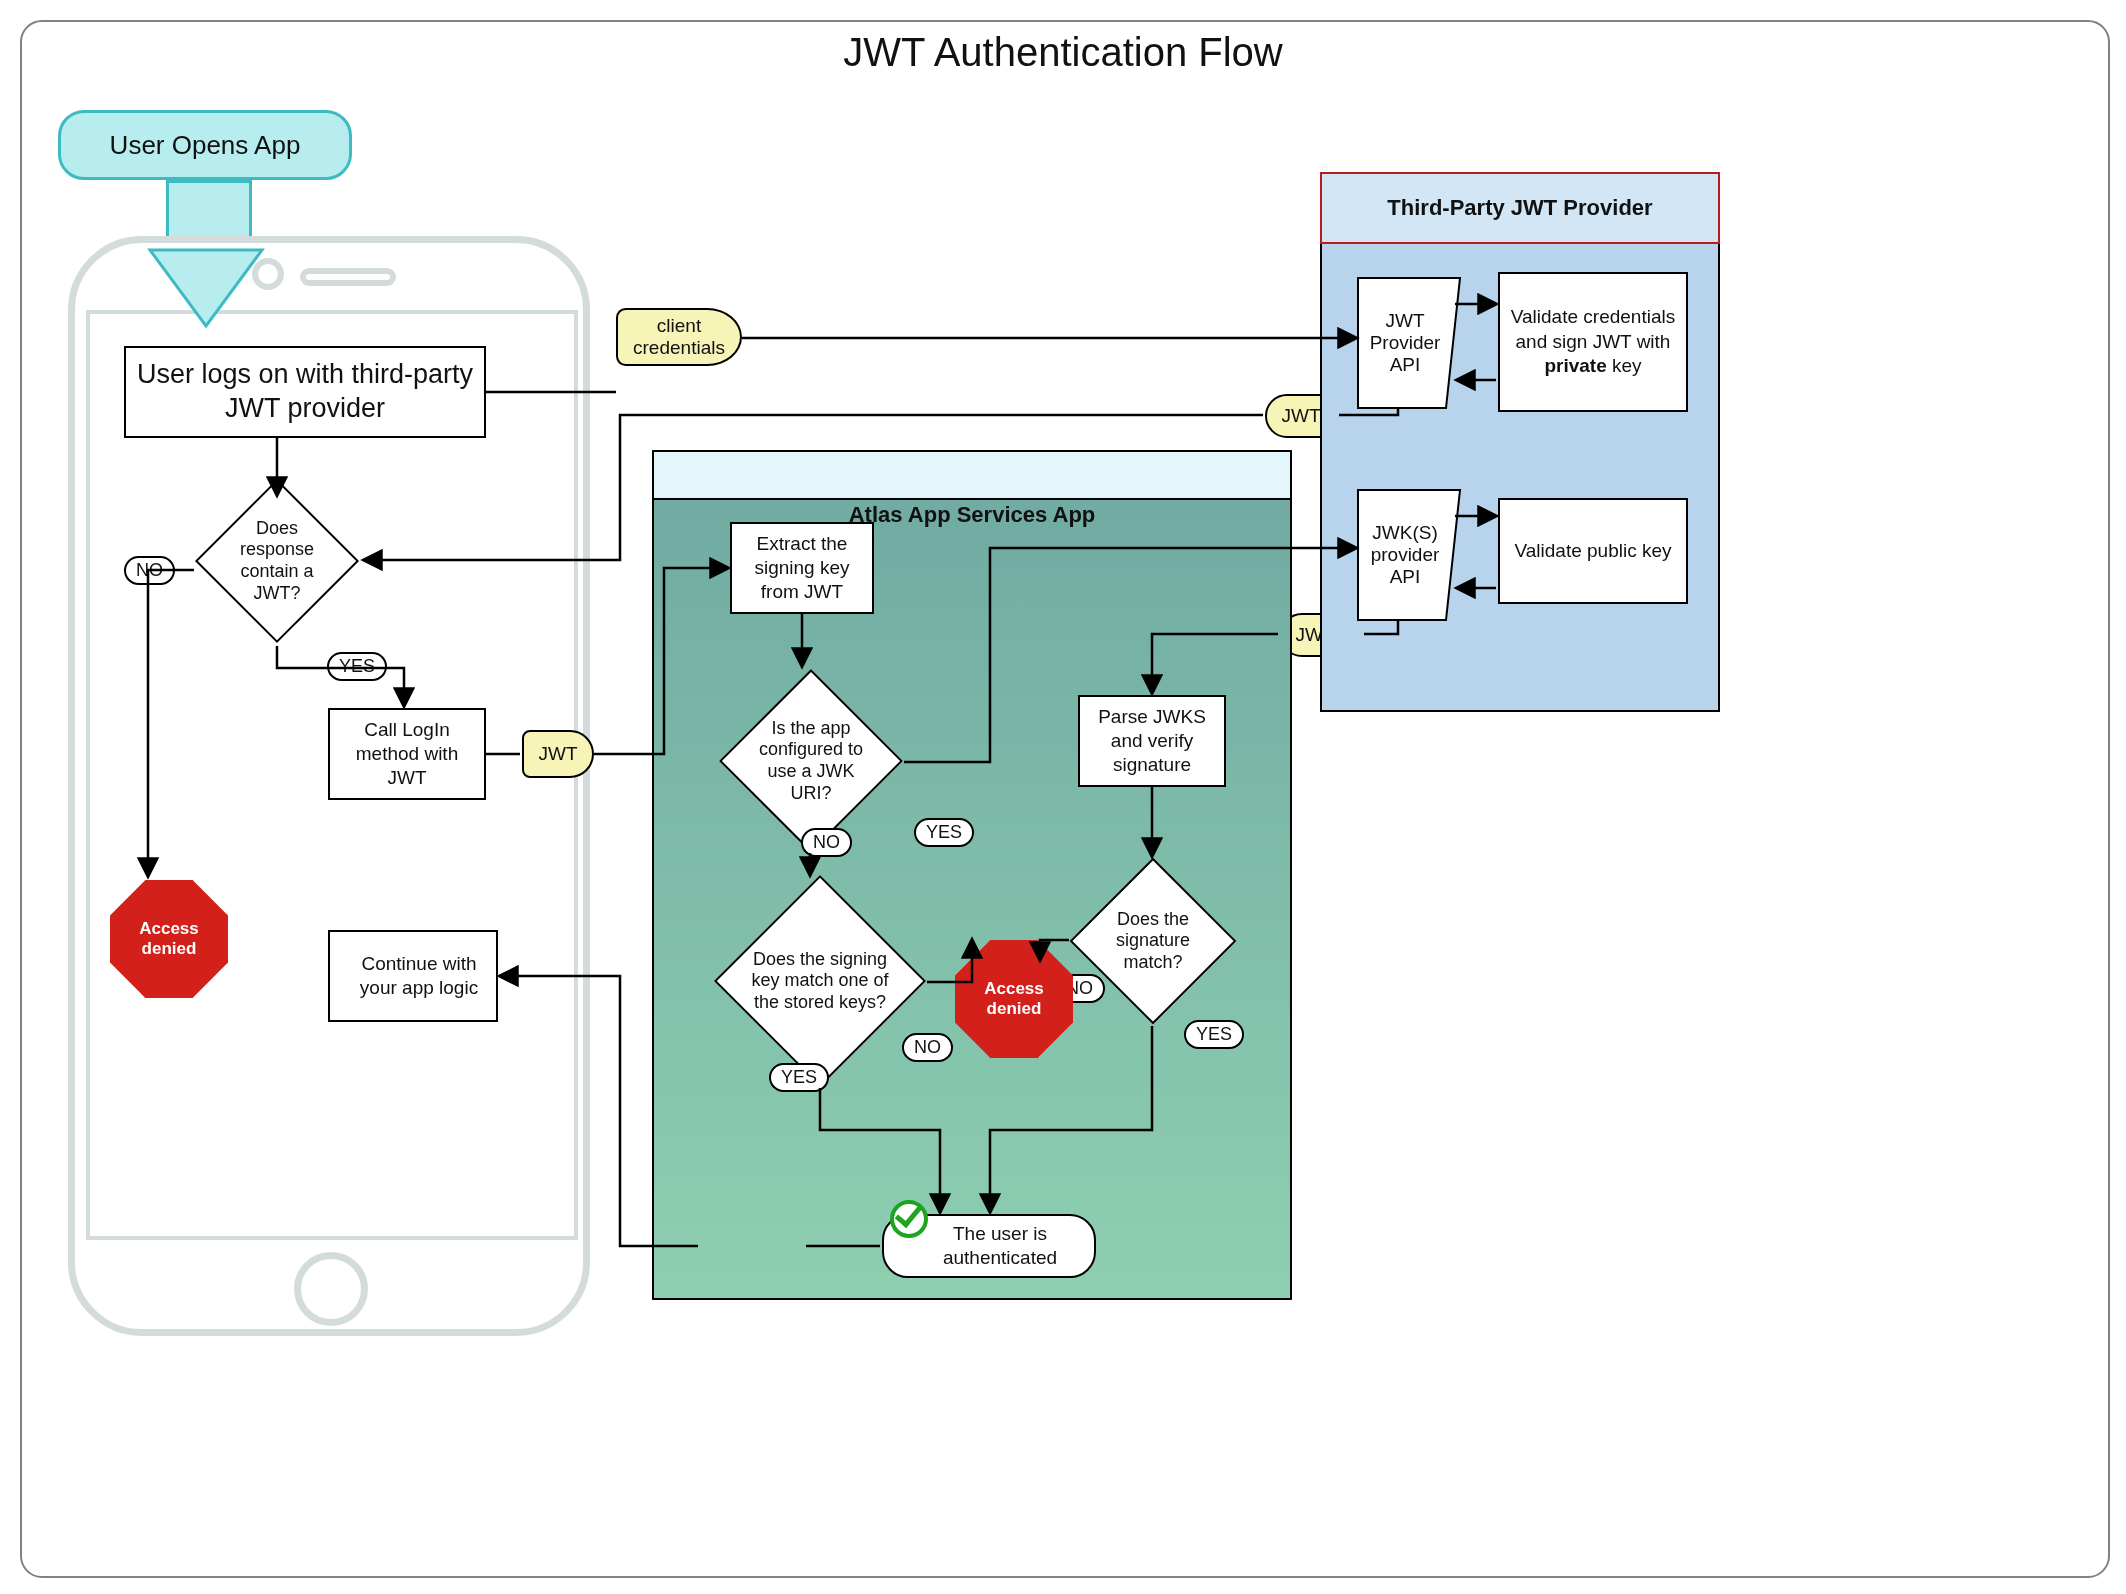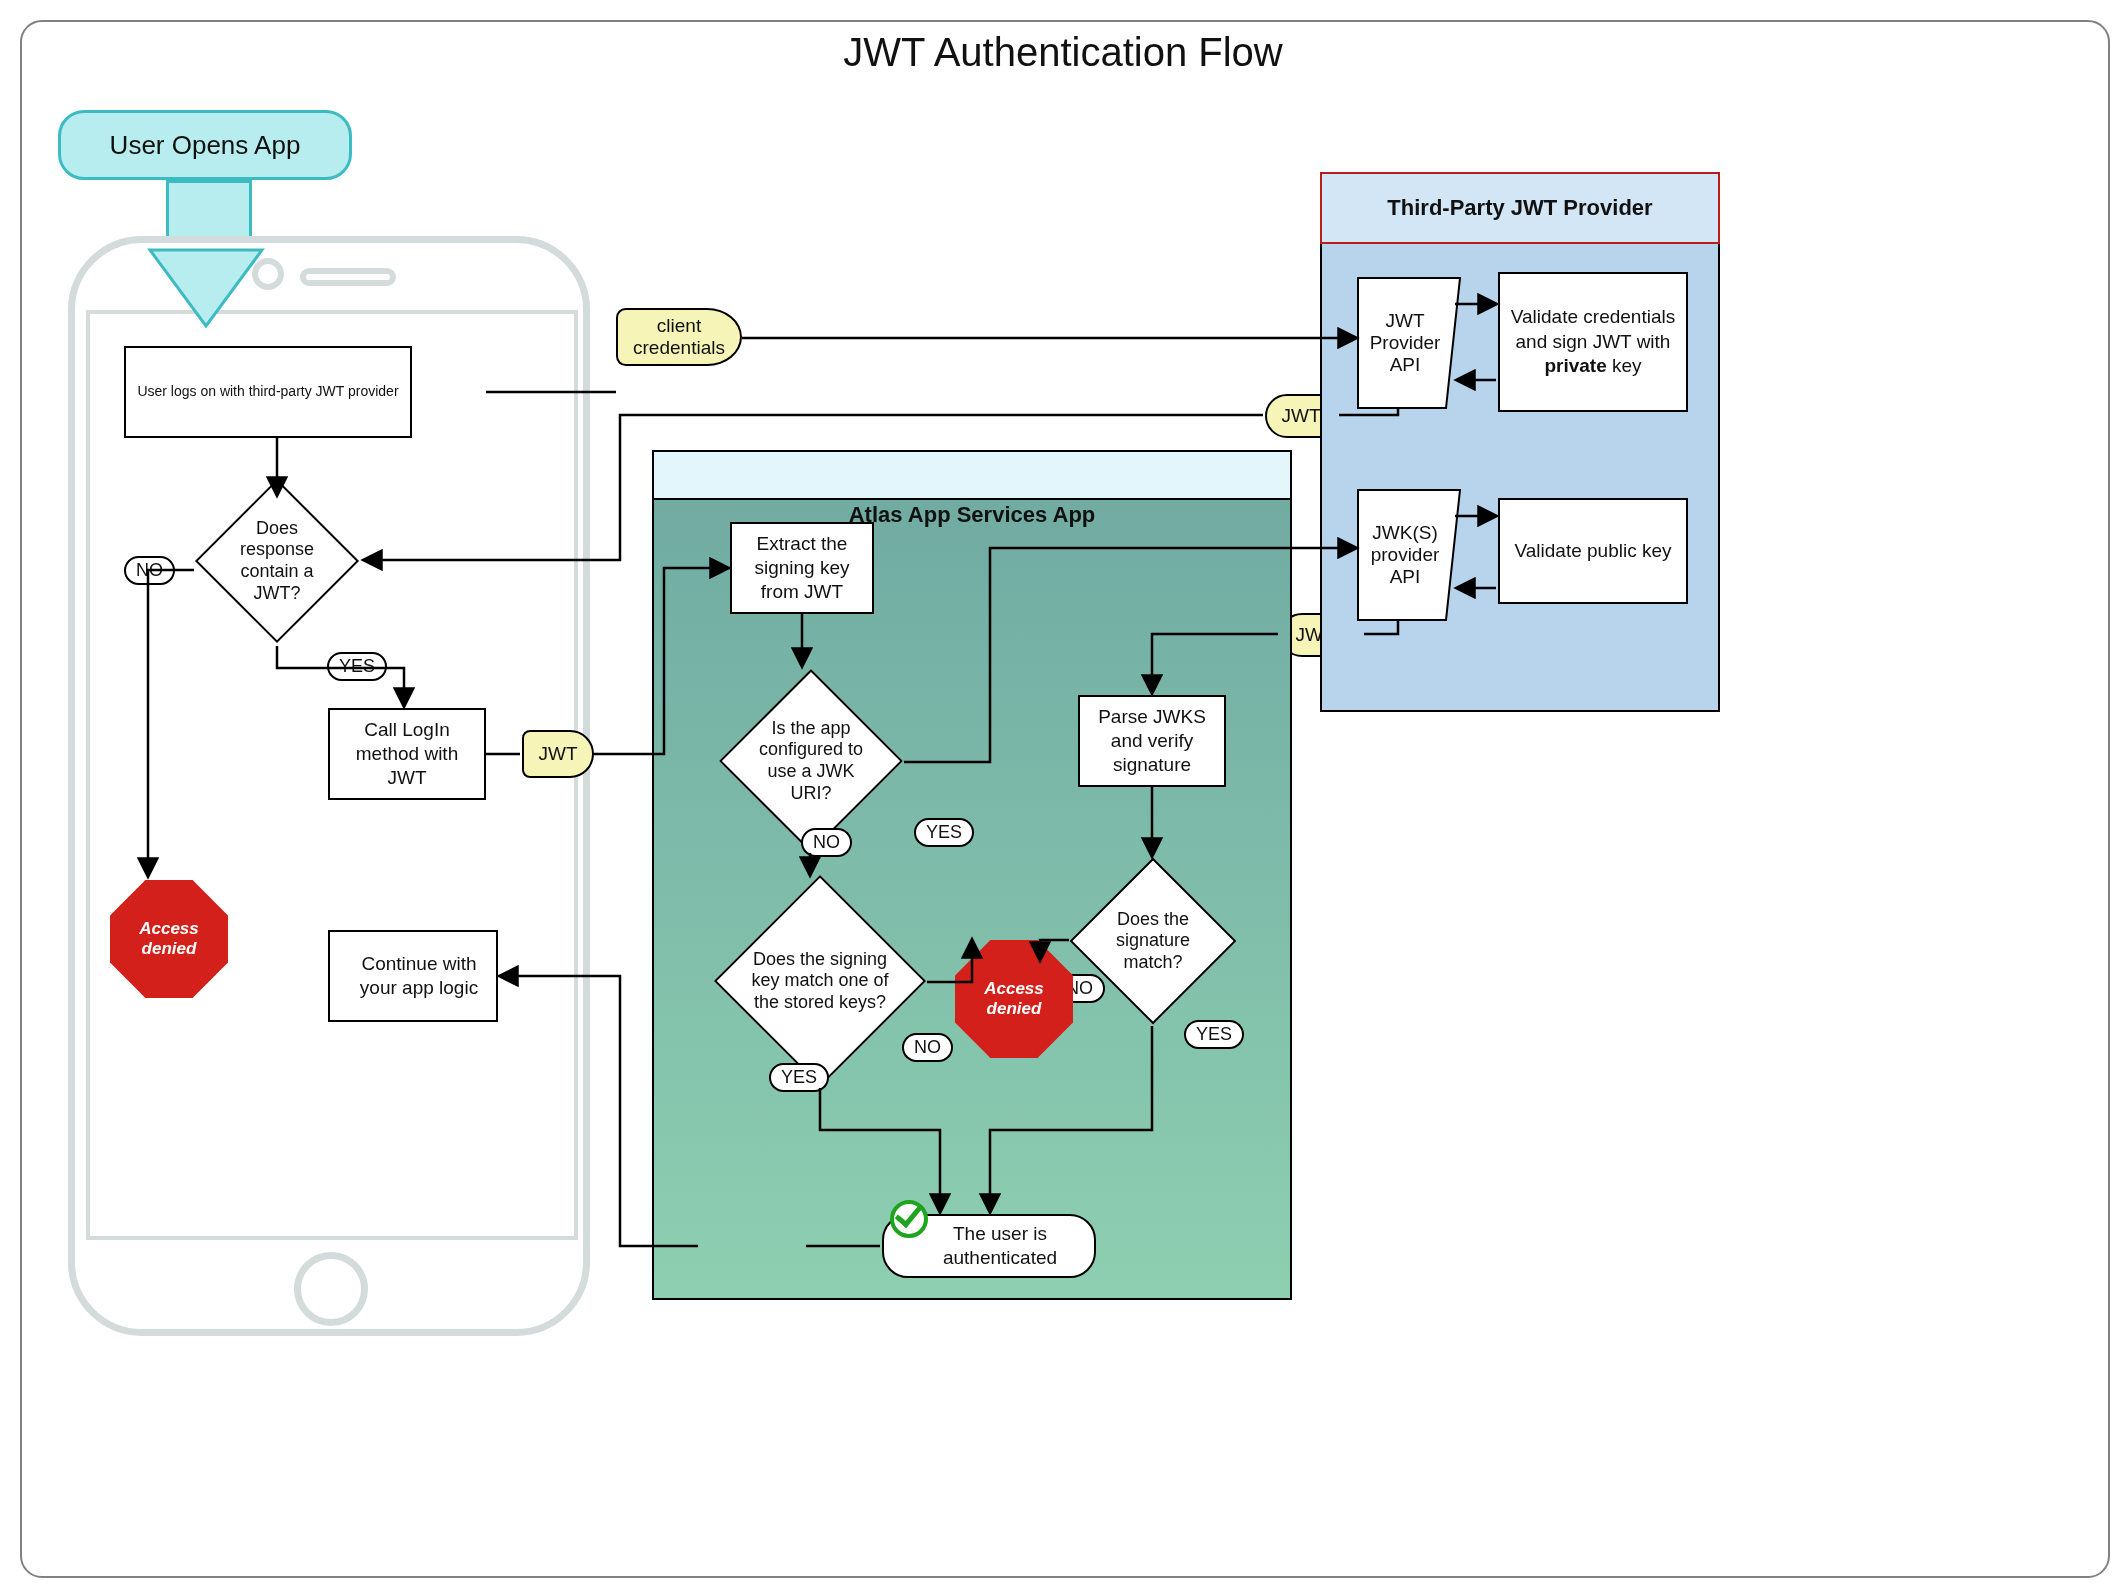--- a/index.html
+++ b/index.html
@@ -75,21 +75,20 @@
     background: #D4201B;
     color: #fff;
     font-size: 17px;
     font-weight: 700;
     display: flex;
     align-items: center;
     justify-content: center;
     text-align: center;
     clip-path: polygon(30% 0%, 70% 0%, 100% 30%, 100% 70%, 70% 100%, 30% 100%, 0% 70%, 0% 30%);
     box-shadow: 3px 5px 6px rgba(0,0,0,0.4);
-    font-style: italic;
   }
   .diamond {
     background: #fff;
     border: 2px solid #000;
     transform: rotate(45deg);
   }
   .diamond .inner {
     transform: rotate(-45deg);
     width: 100%;
     height: 100%;
@@ -155,21 +154,21 @@
   <svg class="arrows" style="z-index:1;">
     <polygon points="150,250 262,250 206,326" fill="#B8EDEF" stroke="#3DBBC2" stroke-width="3"></polygon>
   </svg>
 
   <div class="abs" style="left:68px; top:236px; width:522px; height:1100px; border:7px solid #D3DBDB; border-radius:74px; background:#fff;"></div>
   <div class="abs" style="left:252px; top:258px; width:32px; height:32px; border:6px solid #D3DBDB; border-radius:50%;"></div>
   <div class="abs" style="left:300px; top:268px; width:96px; height:18px; border:6px solid #D3DBDB; border-radius:12px;"></div>
   <div class="abs" style="left:86px; top:310px; width:492px; height:930px; border:4px solid #D3DBDB;"></div>
   <div class="abs" style="left:294px; top:1252px; width:74px; height:74px; border:7px solid #D3DBDB; border-radius:50%;"></div>
 
-  <div class="box abs" style="left:124px; top:346px; width:288px; height:92px; font-size:14px;">User logs on with third-party JWT provider</div>
+  <div class="box abs" style="left:124px; top:346px; width:362px; height:92px; font-size:27px;">User logs on with third-party JWT provider</div>
 
   <div class="abs diamond" style="left:219px; top:503px; width:116px; height:116px;">
     <div class="inner">Does response contain a JWT?</div>
   </div>
   <div class="pill abs" style="left:124px; top:556px;">NO</div>
   <div class="pill abs" style="left:327px; top:652px;">YES</div>
 
   <div class="box abs" style="left:328px; top:708px; width:158px; height:92px;">Call LogIn method with JWT</div>
 
   <div class="stop abs" style="left:110px; top:880px;">

